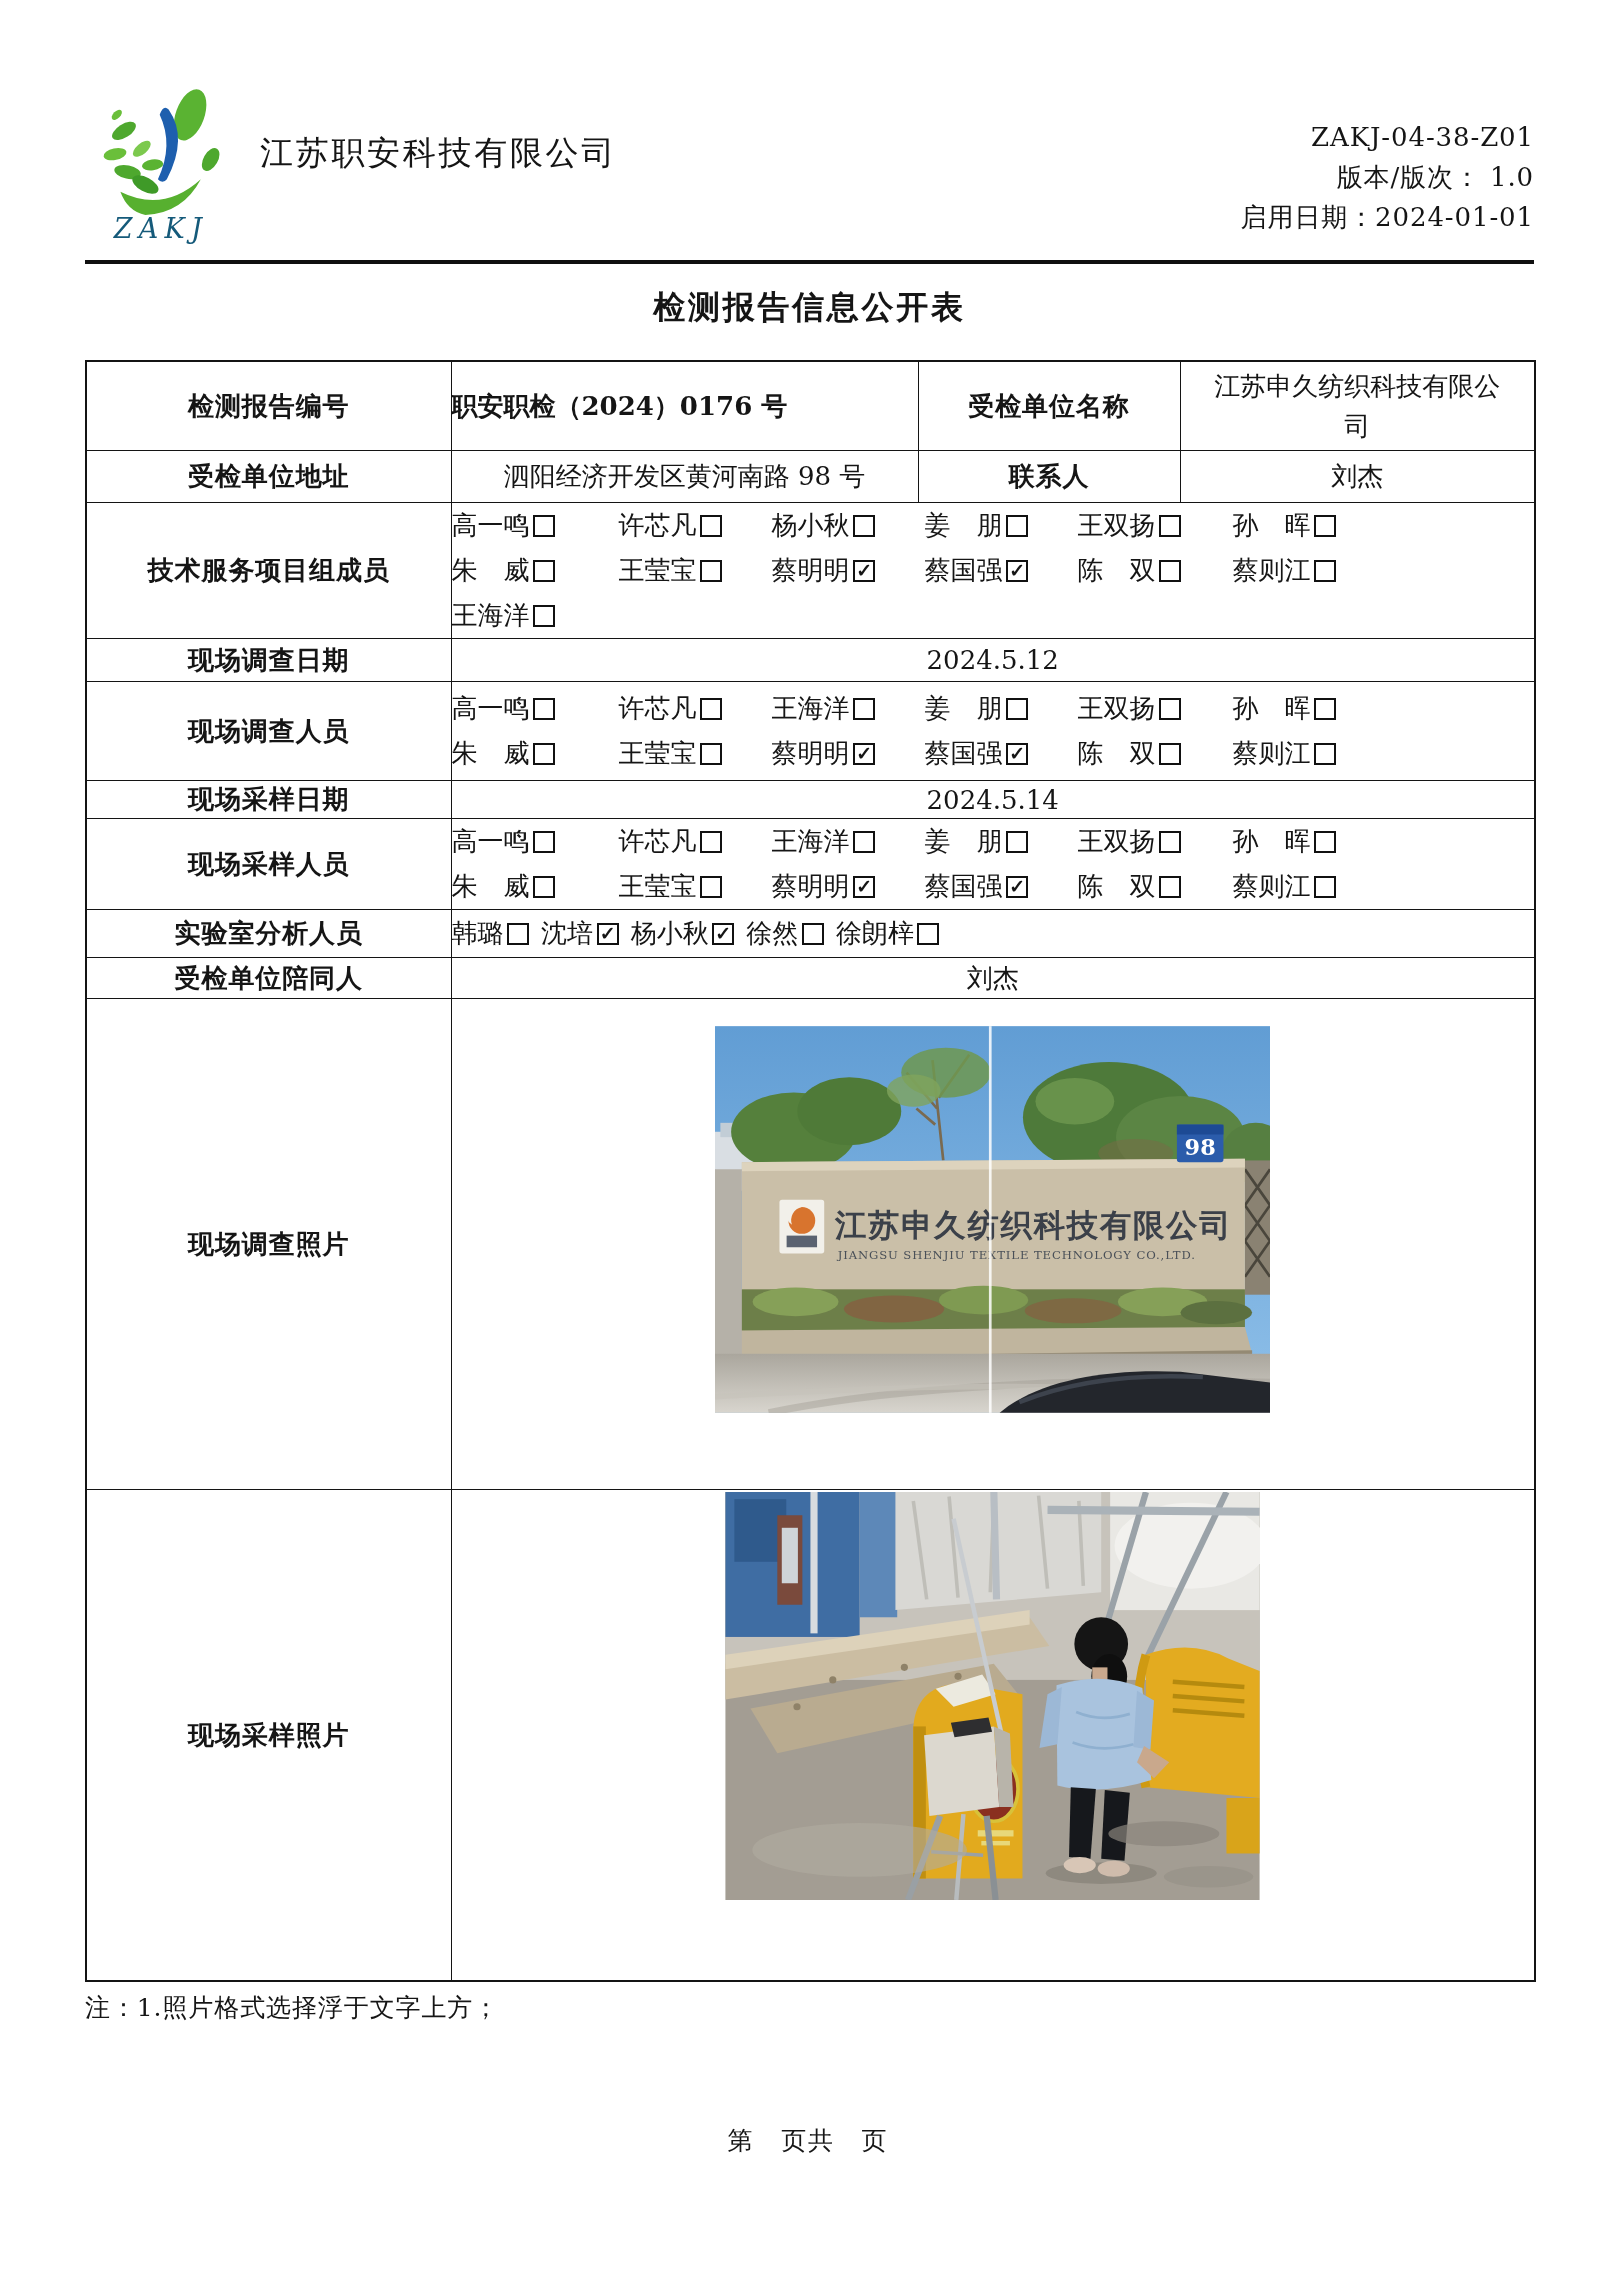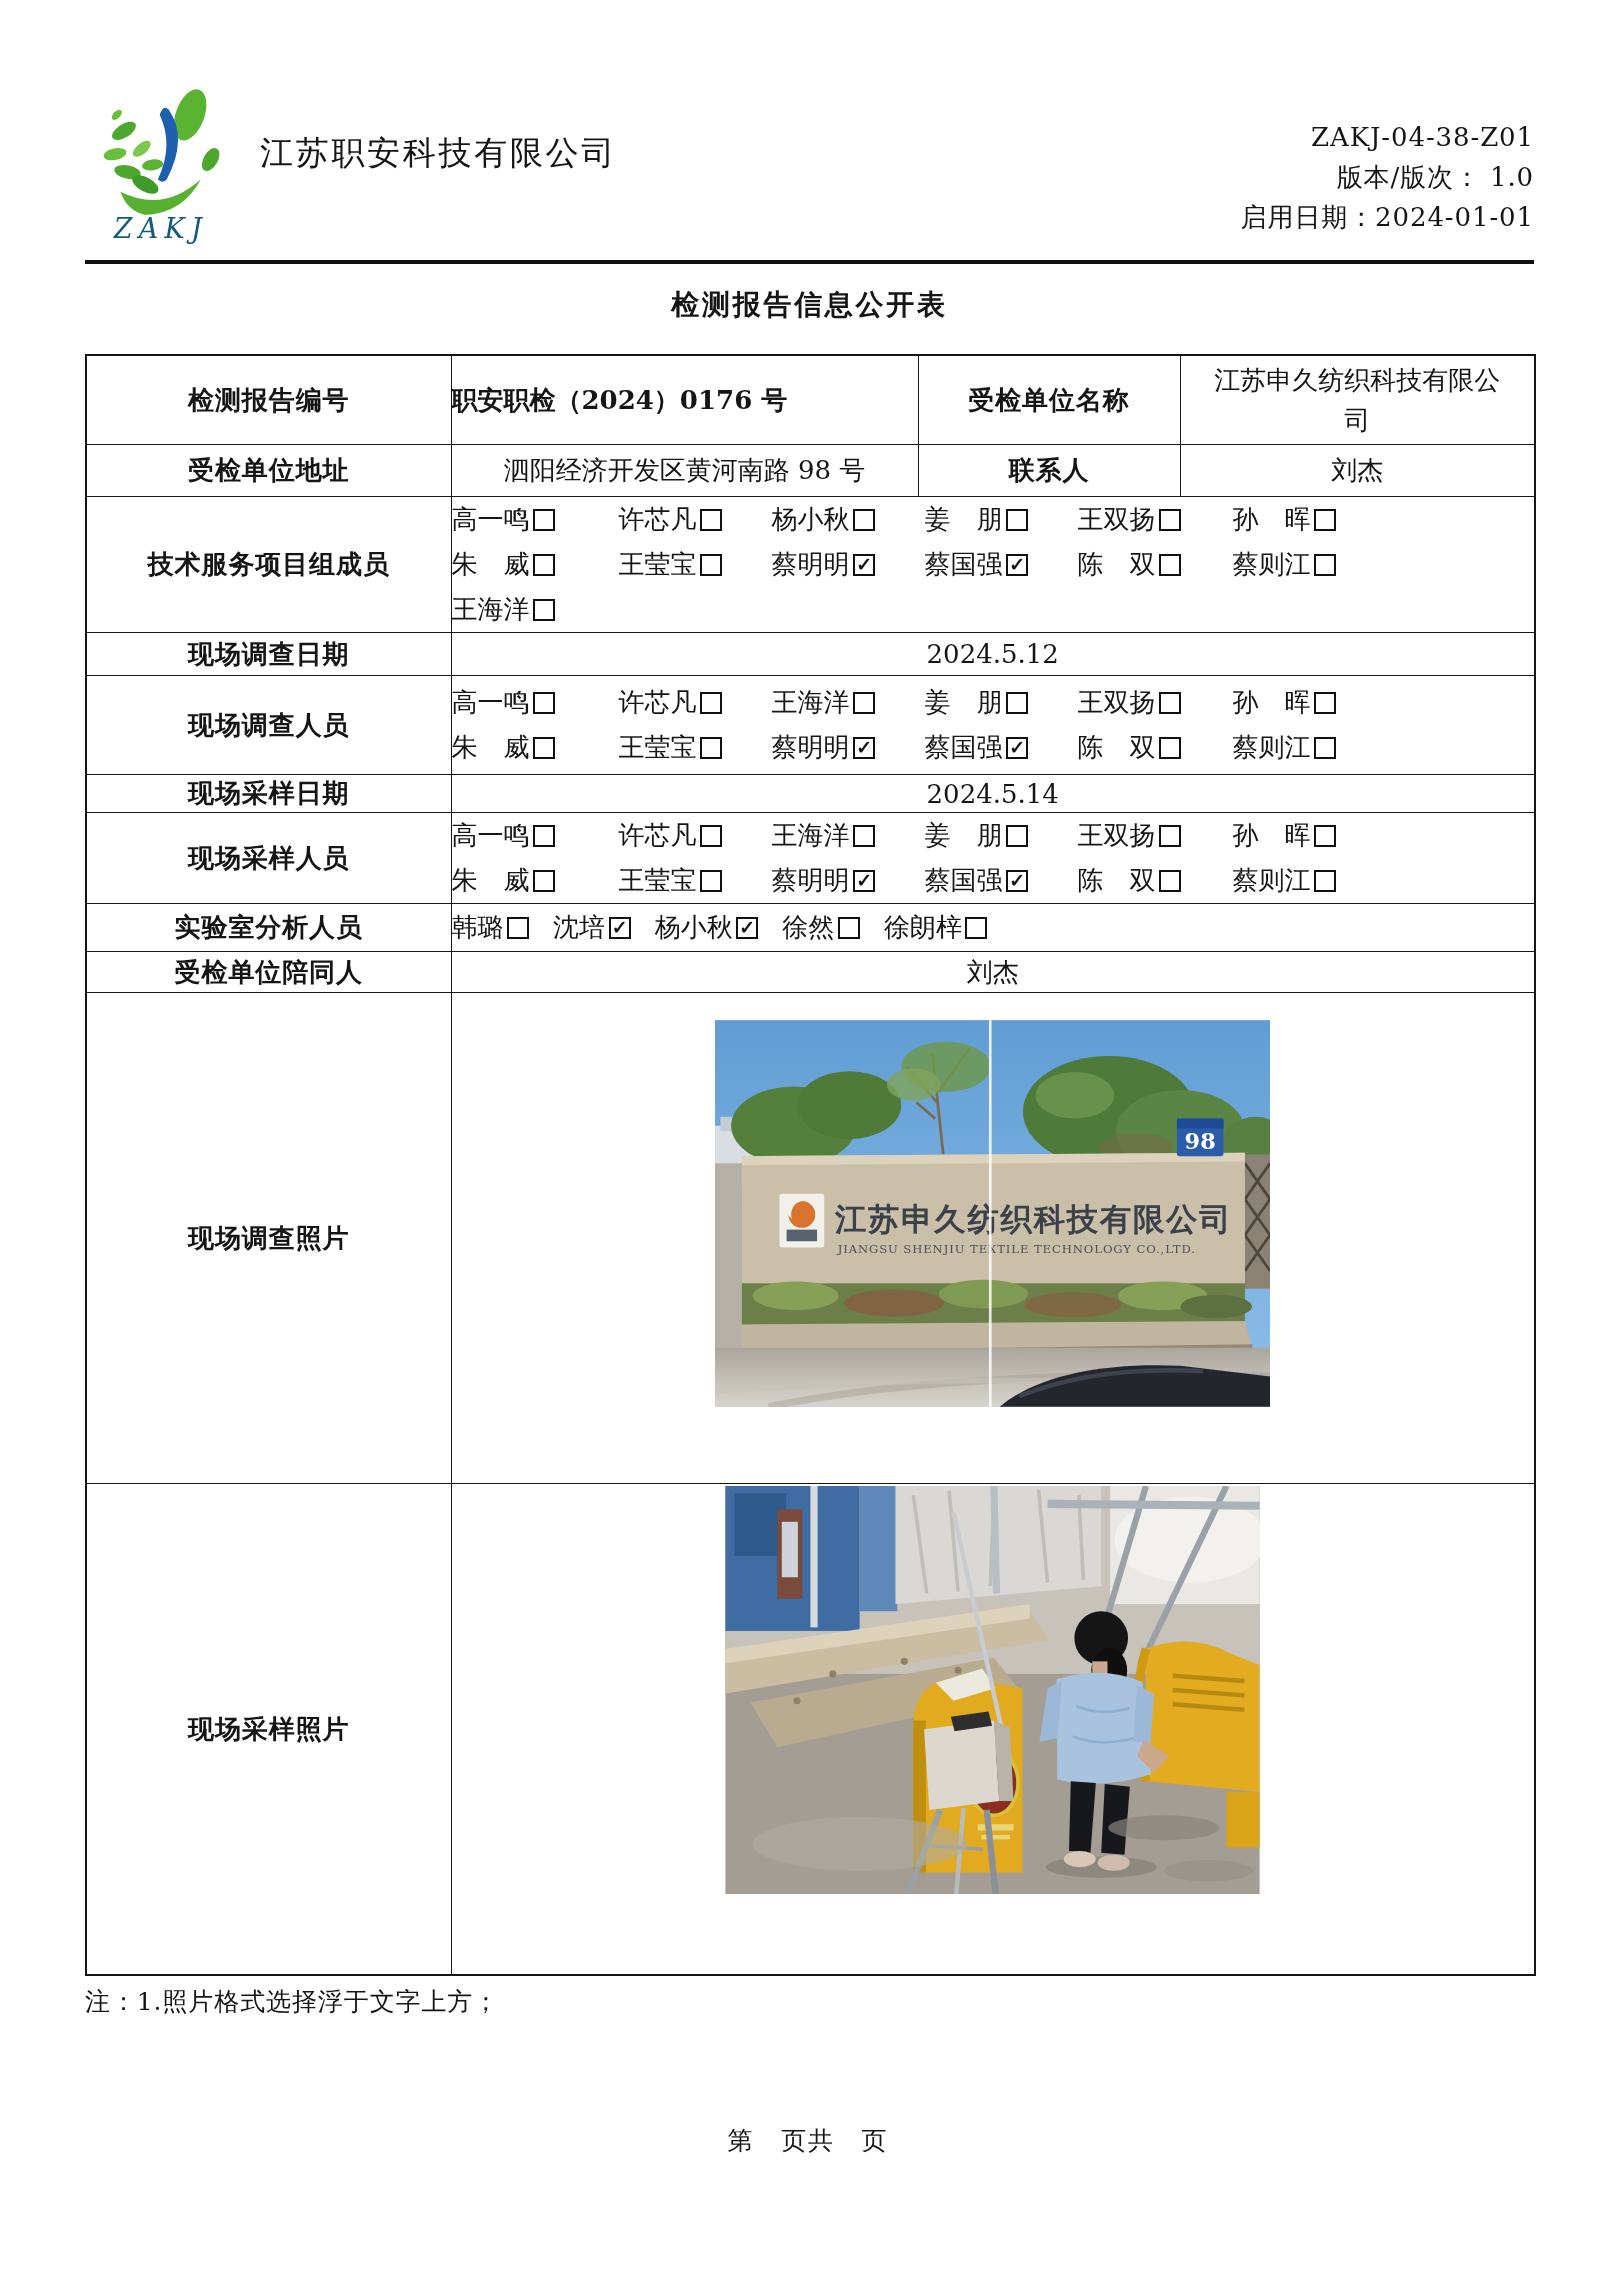--- a/index.html
+++ b/index.html
@@ -11,34 +11,34 @@
   
   .hdr{display:flex;justify-content:space-between;align-items:flex-start;padding-top:79px;height:176px;}
   .hdr-left{display:flex;align-items:flex-start;}
   .logo-block{width:152px;text-align:center;}
   .logo-zakj{font-size:27px;font-style:italic;font-weight:normal;color:#155a7a;letter-spacing:6.3px;margin-top:-5.4px;}
   .company-name{font-size:33px;letter-spacing:2.7px;margin:52px 0 0 23px;}
   .doc-meta{text-align:right;margin-top:38px;font-size:26px;line-height:40px;letter-spacing:0.9px;}
   .hdr-rule{border-bottom:4.5px solid #101010;margin-top:5.4px;}
 
   
-  .doc-title{text-align:center;font-size:28px;font-weight:bold;letter-spacing:2.7px;margin-top:21.5px;}
+  .doc-title{text-align:center;font-size:32px;font-weight:bold;letter-spacing:2.7px;margin-top:21.5px;}
 
   
   table.form{border-collapse:collapse;margin-top:30px;width:1448px;table-layout:fixed;border:2.7px solid #141414;}
   table.form th,table.form td{border:1.8px solid #141414;padding:0;font-size:26px;overflow:hidden;}
   th.lbl{font-weight:bold;text-align:center;letter-spacing:0.9px;}
   td.val-c{text-align:center;}
   td.val-l{text-align:left;padding-left:12.5px;font-weight:bold;}
   .org-name{display:inline-block;width:296px;line-height:1.55;}
 
   
   td.cbcell{padding-left:7.2px;vertical-align:middle;}
   .cb-grid{display:grid;grid-template-columns:167px 153px 153px 153px 155px auto;align-items:center;height:45px;}
-  .cb-flow{display:flex;gap:24px;align-items:center;height:47px;}
+  .cb-flow{display:flex;gap:12px;align-items:center;height:47px;}
   .cb-item{display:inline-flex;align-items:center;white-space:nowrap;}
   .cb-box{width:18px;height:18px;border:2.7px solid #111;margin-left:3.6px;display:inline-flex;
           align-items:center;justify-content:center;font-size:19px;font-weight:bold;line-height:1;}
   .cb-box.checked::after{content:"✓";}
 
   
   td.photocell{text-align:center;vertical-align:top;}
   .photo1{margin-top:27px;}
   .photo2{margin-top:1.8px;}
 

